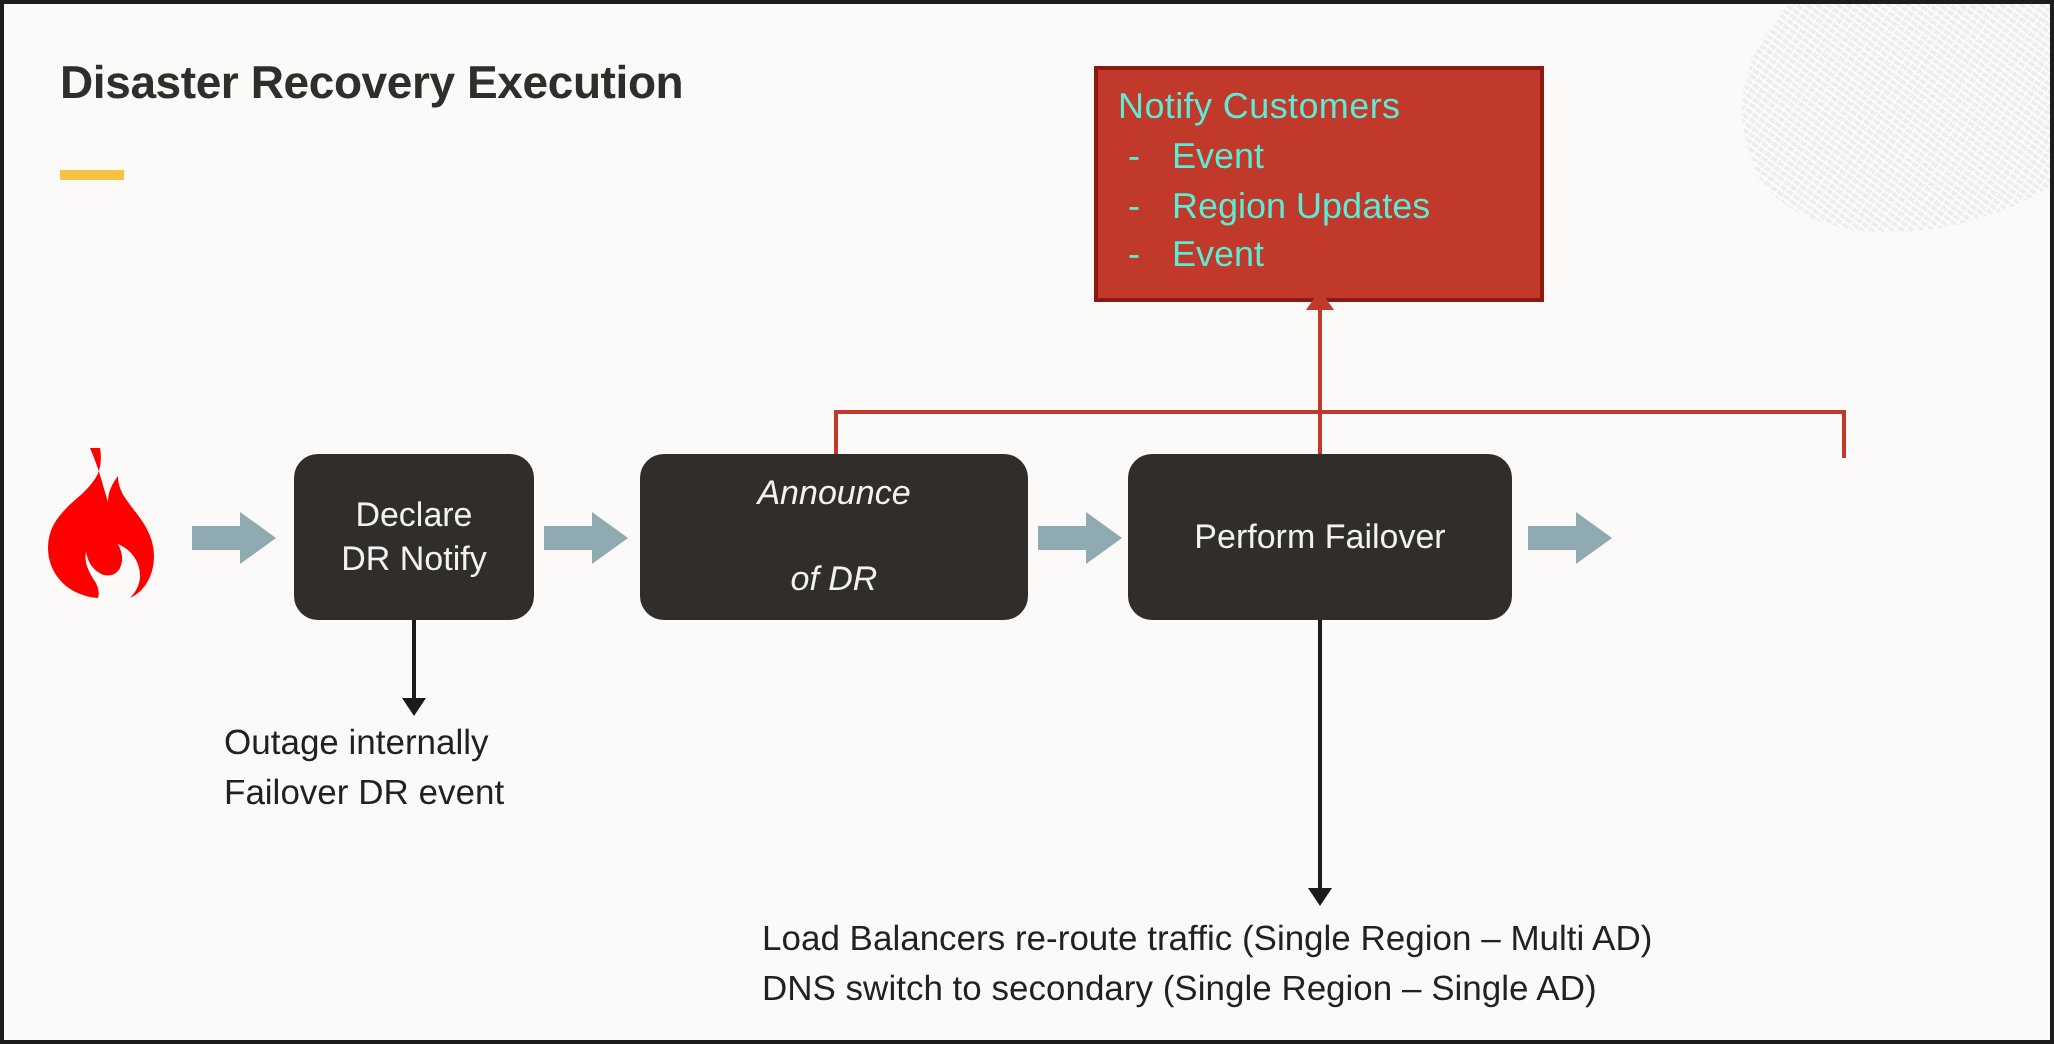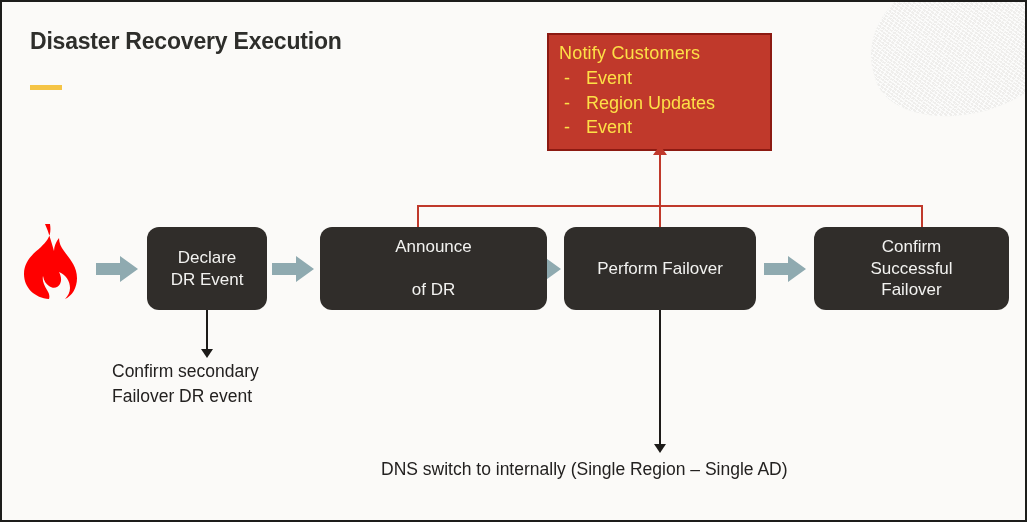--- a/index.html
+++ b/index.html
@@ -42,41 +42,41 @@
     width:32px;height:5px;background:#F5C445;
   }
 
   
   #notify{
     position:absolute;left:545px;top:31px;
     width:225px;height:118px;
     background:#C0392B;border:2px solid #8C1A12;
     box-sizing:border-box;
     padding:6px 0 0 10px;
-    color:#fde047;
+    color:#5eead4;
     font-size:18px;line-height:1.38;
   }
   #notify .hdr{letter-spacing:.2px;}
   #notify ul{list-style:none;margin:0;padding:0;}
   #notify li{display:flex;gap:14px;padding-left:5px;}
   #notify li .dash{width:8px;}
 
   
   .pbox{
     position:absolute;
     background:#302D2A;border-radius:12px;
     color:#F2F2F0;
     display:flex;align-items:center;justify-content:center;
     text-align:center;
     font-size:17px;line-height:1.28;
     box-sizing:border-box;padding:4px 8px;
     z-index:3;
   }
   #box1{left:145px;top:225px;width:120px;height:83px;}
-  #box2{left:318px;top:225px;width:227px;height:83px;}
+  #box2{left:318px;top:225px;width:194px;height:83px;font-style:italic;}
   #box3{left:562px;top:225px;width:192px;height:83px;}
   #box4{left:812px;top:225px;width:195px;height:83px;}
 
   
   .barrow{position:absolute;width:42px;height:30px;z-index:3;}
   .barrow svg{display:block;}
   #ar1{left:94px;top:252px;}
   #ar2{left:270px;top:252px;}
   #ar3{left:517px;top:252px;}
   #ar4{left:762px;top:252px;}
@@ -177,47 +177,41 @@
   </div>
   <div class="barrow" id="ar4">
     <svg viewBox="0 0 42 30" width="42" height="30">
         <path fill="#8FAAB0" d="M0 9h24V2l18 13-18 13v-7H0z"></path>
       </svg>
   </div>
 
   <div class="pbox" id="box1">
     <span>
       <span>Declare</span><br>
-      <span>DR Event</span>
+      <span>DR Notify</span>
     </span>
   </div>
   <div class="pbox" id="box2">
     <span>
       <span>Announce</span><br>
       <br>
       <span>of DR</span>
     </span>
   </div>
   <div class="pbox" id="box3">
     <span>Perform Failover</span>
   </div>
-  <div class="pbox" id="box4">
-    <span>
-      <span>Confirm</span><br>
-      <span>Successful</span><br>
-      <span>Failover</span>
-    </span>
-  </div>
 
   <div class="blkline" id="bl1"></div>
   <div class="blkhead" id="bh1"></div>
   <div class="blkline" id="bl2"></div>
   <div class="blkhead" id="bh2"></div>
 
   <div class="anno" id="anno1">
-    <div>Confirm secondary</div>
+    <div>Outage internally</div>
     <div>Failover DR event</div>
   </div>
   <div class="anno" id="anno2">
-    <div>DNS switch to internally (Single Region – Single AD)</div>
+    <div>Load Balancers re-route traffic (Single Region – Multi AD)</div>
+    <div>DNS switch to secondary (Single Region – Single AD)</div>
   </div>
 
 </div>
 
 </body></html>

